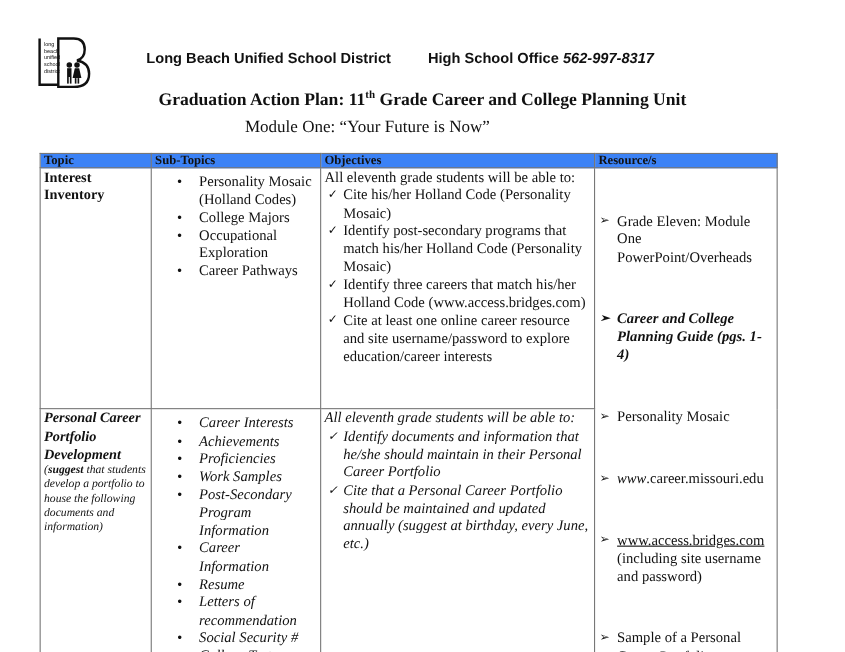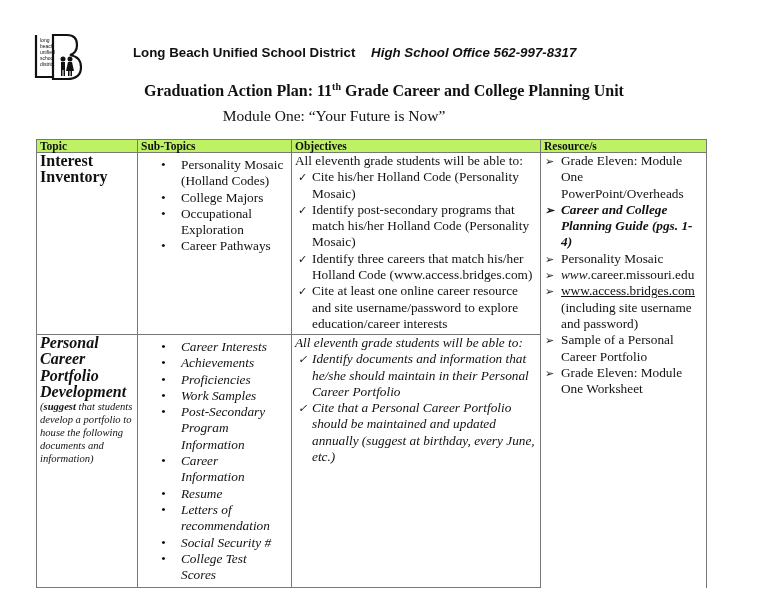--- a/index.html
+++ b/index.html
@@ -1,38 +1,38 @@
 <!DOCTYPE html>
 <html><head>
 <meta charset="utf-8">
 <style>
   html, body { margin: 0; padding: 0; background: #ffffff; }
   body { width: 768px; height: 593px; position: relative; overflow: hidden; color: #111; font-family: "Liberation Serif", serif; }
   .logo { position: absolute; left: 33px; top: 33px; width: 60px; height: 48px; }
   .header-line { position: absolute; top: 45px; left: 133px; font-family: "Liberation Sans", sans-serif; font-weight: bold; font-size: 13.3px; white-space: nowrap; }
-  .header-line .office { font-style: italic; margin-left: 12px; }
+  .header-line .office { margin-left: 30px; }
   .header-line .phone { font-style: italic; }
   .doc-title { position: absolute; top: 81px; left: 0; width: 768px; text-align: center; font-weight: bold; font-size: 16px; }
   .doc-title sup { font-size: 10px; }
   .doc-subtitle { position: absolute; top: 107px; left: 0; width: 668px; text-align: center; font-size: 15.5px; }
   table.plan { position: absolute; left: 36px; top: 139px; border-collapse: collapse; font-size: 13.3px; line-height: 16.3px; }
   table.plan td, table.plan th { border: 1px solid #777; vertical-align: top; padding: 0 3px; text-align: left; }
-  table.plan th { background: #bef264; font-size: 11.5px; line-height: 12px; font-weight: bold; padding-top: 0; padding-bottom: 0; height: 12px; }
+  table.plan th { background: #3b82f6; font-size: 11.5px; line-height: 12px; font-weight: bold; padding-top: 0; padding-bottom: 0; height: 12px; }
   .c1 { width: 94px; } .c2 { width: 147px; } .c3 { width: 242px; } .c4 { width: 159px; }
-  .topic { font-weight: bold; font-size: 16px; }
+  .topic { font-weight: bold; font-size: 13px; }
   .topic-note { font-size: 10.6px; line-height: 13px; }
   ul.bul { margin: 4px; padding: 0 0 0 36px; list-style: none; }
   ul.bul li { position: relative; }
   ul.bul li::before { content: "•"; position: absolute; left: -20px; }
   .intro { display: block; }
   ul.chk { margin: 0; padding: 0 0 0 17px; list-style: none; }
   ul.chk li { position: relative; }
   ul.chk li::before { content: "✓"; position: absolute; left: -14px; font-size: 11px; }
   ul.arr { margin: 0; padding: 0 0 0 17px; list-style: none; }
-  ul.arr li { position: relative; }
+  ul.arr li { position: relative; margin-top: 40px; }
   ul.arr li::before { content: "➢"; position: absolute; left: -16px; font-size: 11px; }
   .bi { font-weight: bold; font-style: italic; }
   .it { font-style: italic; }
   .ul { text-decoration: underline; }
   .row1 td { height: 181px; }
   .row2 td { height: 210px; font-style: italic; }
   .row1 td.res { border-bottom: none; }
 </style>
 </head>
 <body>

